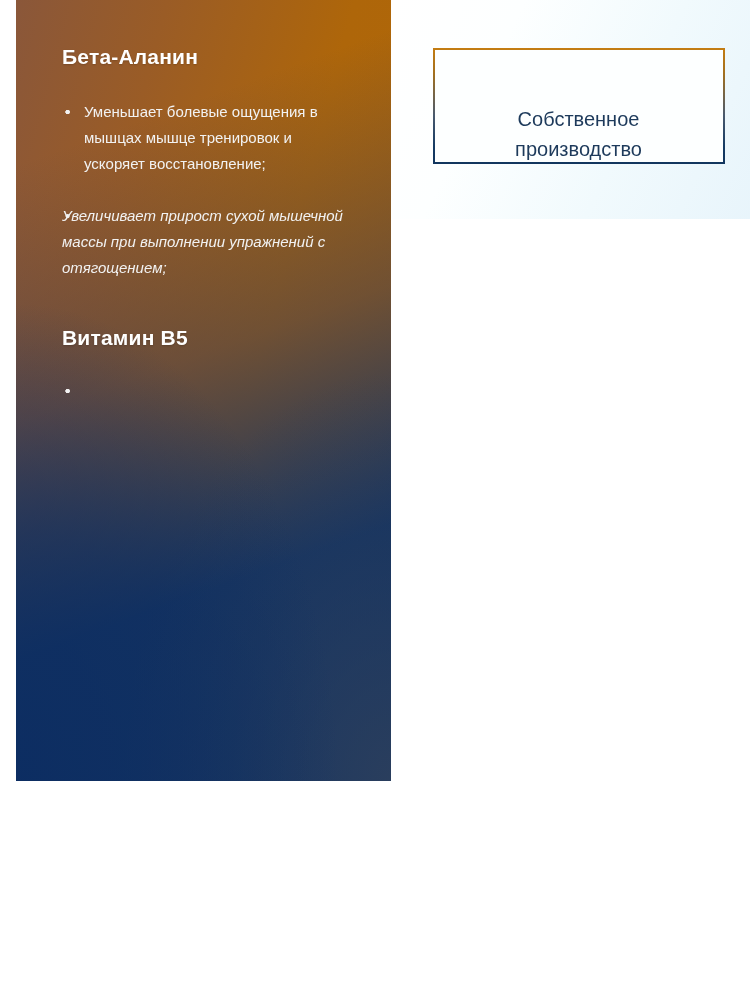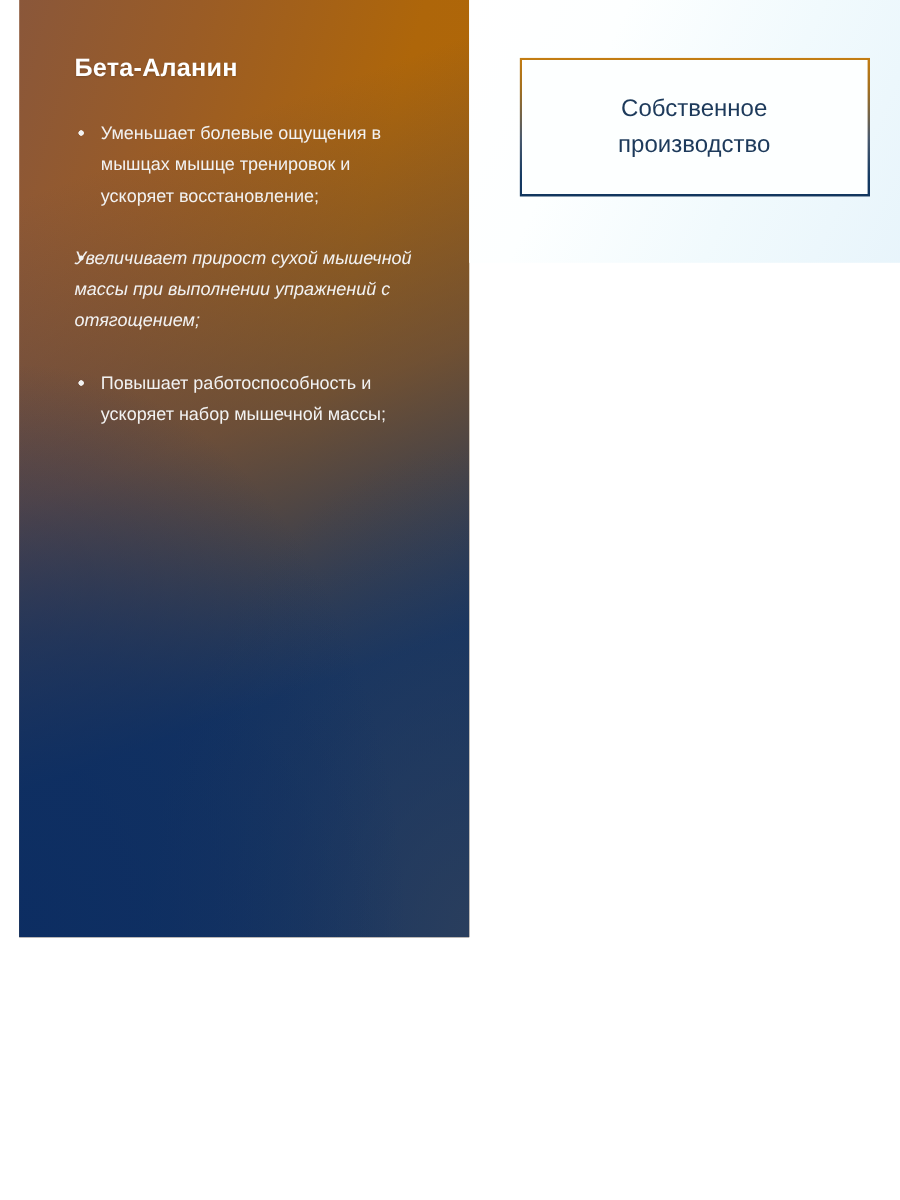--- a/index.html
+++ b/index.html
@@ -118,21 +118,21 @@
 
   .badge-wrap {
     margin-top: 48px;
   }
   .badge {
     position: relative;
     width: 292px;
     height: 116px;
     box-sizing: border-box;
     display: flex;
-    align-items: center;
+    align-items: flex-end;
     justify-content: center;
     background: #fdffff;
   }
   
   .badge::before {
     content: "";
     position: absolute;
     inset: 0;
     padding: 2px;
     background: linear-gradient(180deg, #c47d12 0%, #a3701f 22%, #4a5a6e 58%, #143a63 86%, #12365e 100%);
@@ -177,31 +177,31 @@
         </li>
         <li>
           <span class="dot">•</span>
         </li>
         <li class="nobullet">
           
           <span>Увеличивает прирост сухой мышечной массы при выполнении упражнений с отягощением;</span>
         </li>
       </ul>
 
+      <h2 class="section-title second">Витамин B5</h2>
 
       <ul class="bullets">
         <li>
           <span class="dot">•</span>
         </li>
         <li>
           <span class="dot">•</span>
         </li>
         <li>
           <span class="dot">•</span>
-          <span>Повышает работоспособность и ускоряет набор мышечной массы;</span>
         </li>
       </ul>
 
     </div>
   </section>
 
   <section class="footer">
     <div class="badge-wrap">
       <div class="badge">
         <span class="badge-text">Собственное

